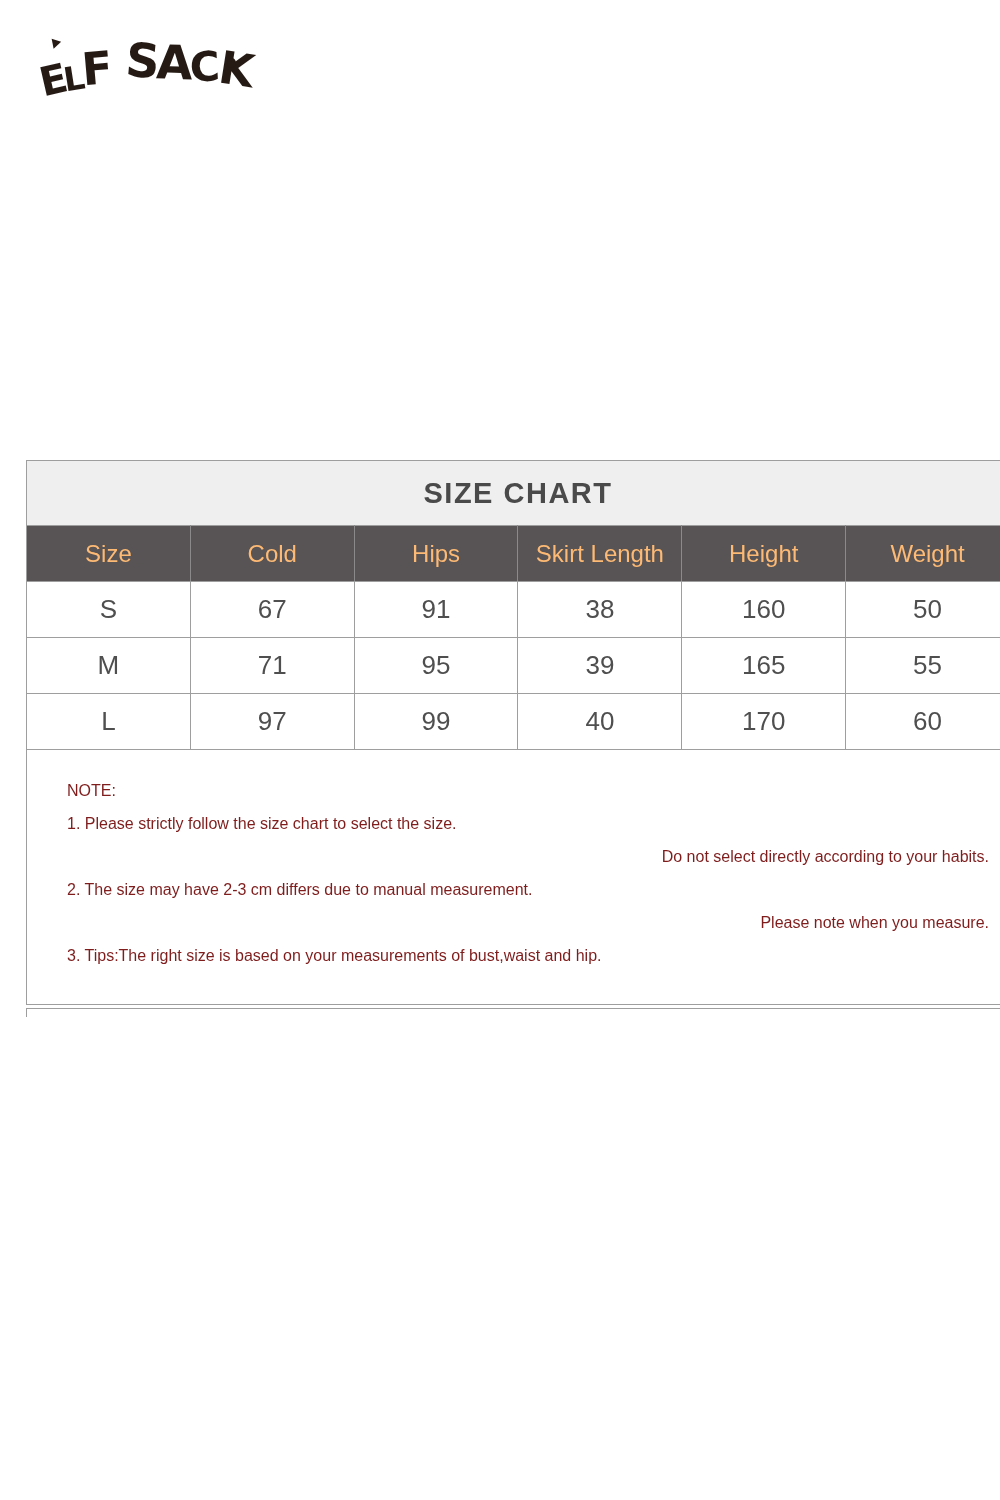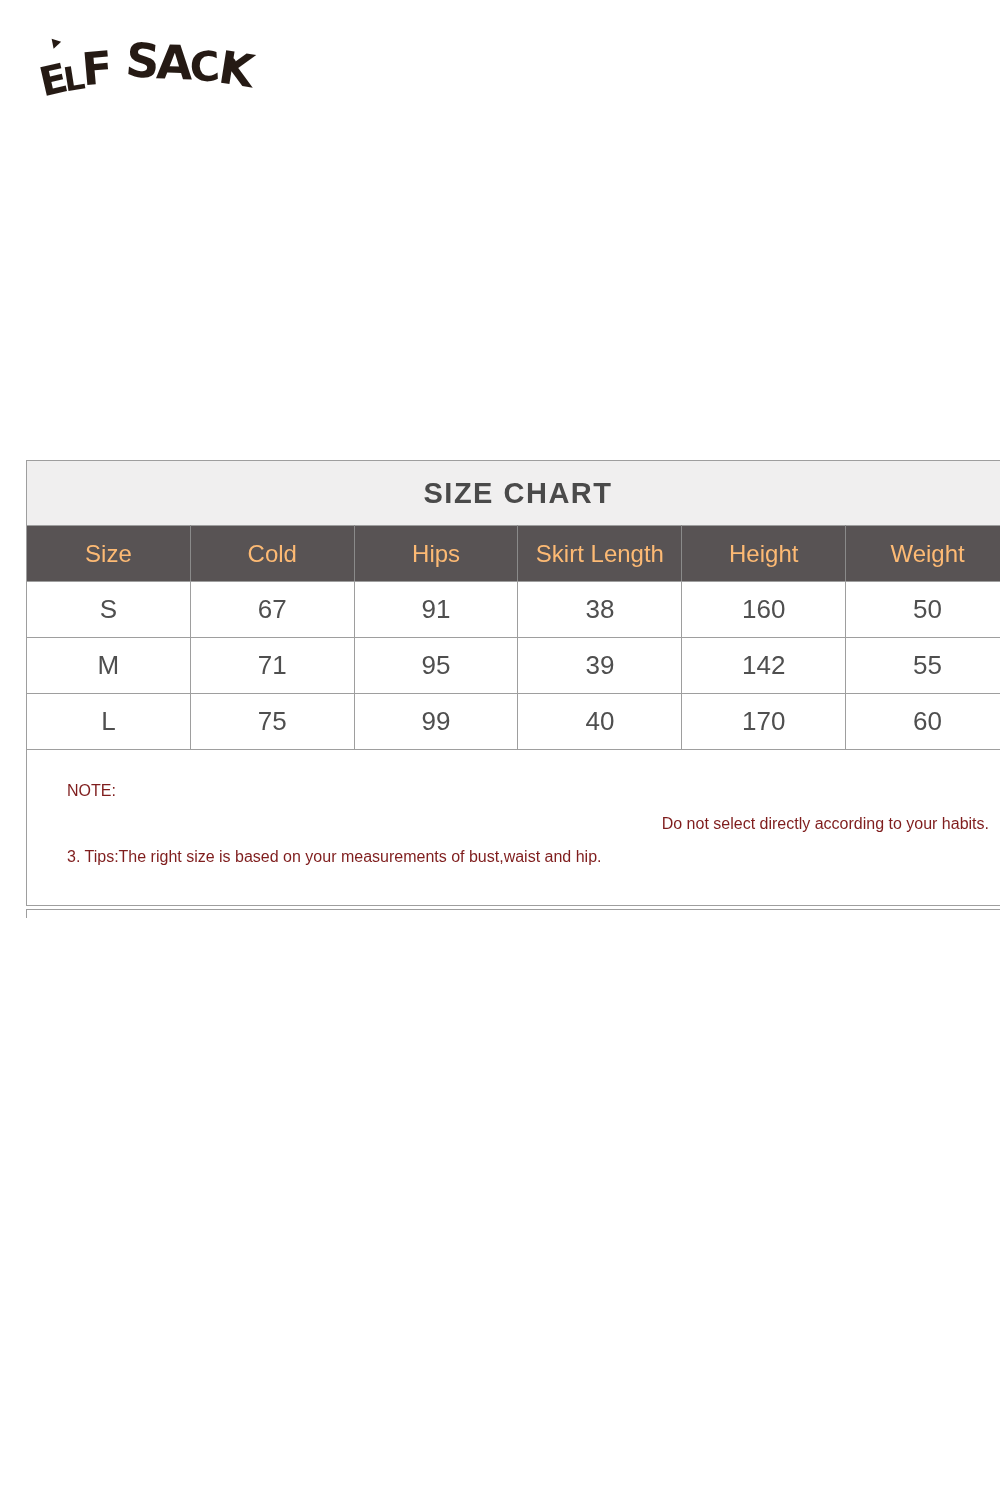--- a/index.html
+++ b/index.html
@@ -153,37 +153,40 @@
           <td>91</td>
           <td>38</td>
           <td>160</td>
           <td>50</td>
         </tr>
         <tr>
           <td>M</td>
           <td>71</td>
           <td>95</td>
           <td>39</td>
-          <td>142</td>
+          <td>165</td>
           <td>55</td>
         </tr>
         <tr>
           <td>L</td>
-          <td>75</td>
+          <td>97</td>
           <td>99</td>
           <td>40</td>
           <td>170</td>
           <td>60</td>
         </tr>
       </tbody>
     </table>
 
     <div class="note-box">
       <div class="note-line">NOTE:</div>
+      <div class="note-line">1. Please strictly follow the size chart to select the size.</div>
       <div class="note-line indent">Do not select directly according to your habits.</div>
+      <div class="note-line">2. The size may have 2-3 cm differs due to manual measurement.</div>
+      <div class="note-line indent">Please note when you measure.</div>
       <div class="note-line">3. Tips:The right size is based on your measurements of bust,waist and hip.</div>
     </div>
 
     <div class="bottom-sliver"></div>
 
   </div>
 
 </div>
 
 </body></html>

